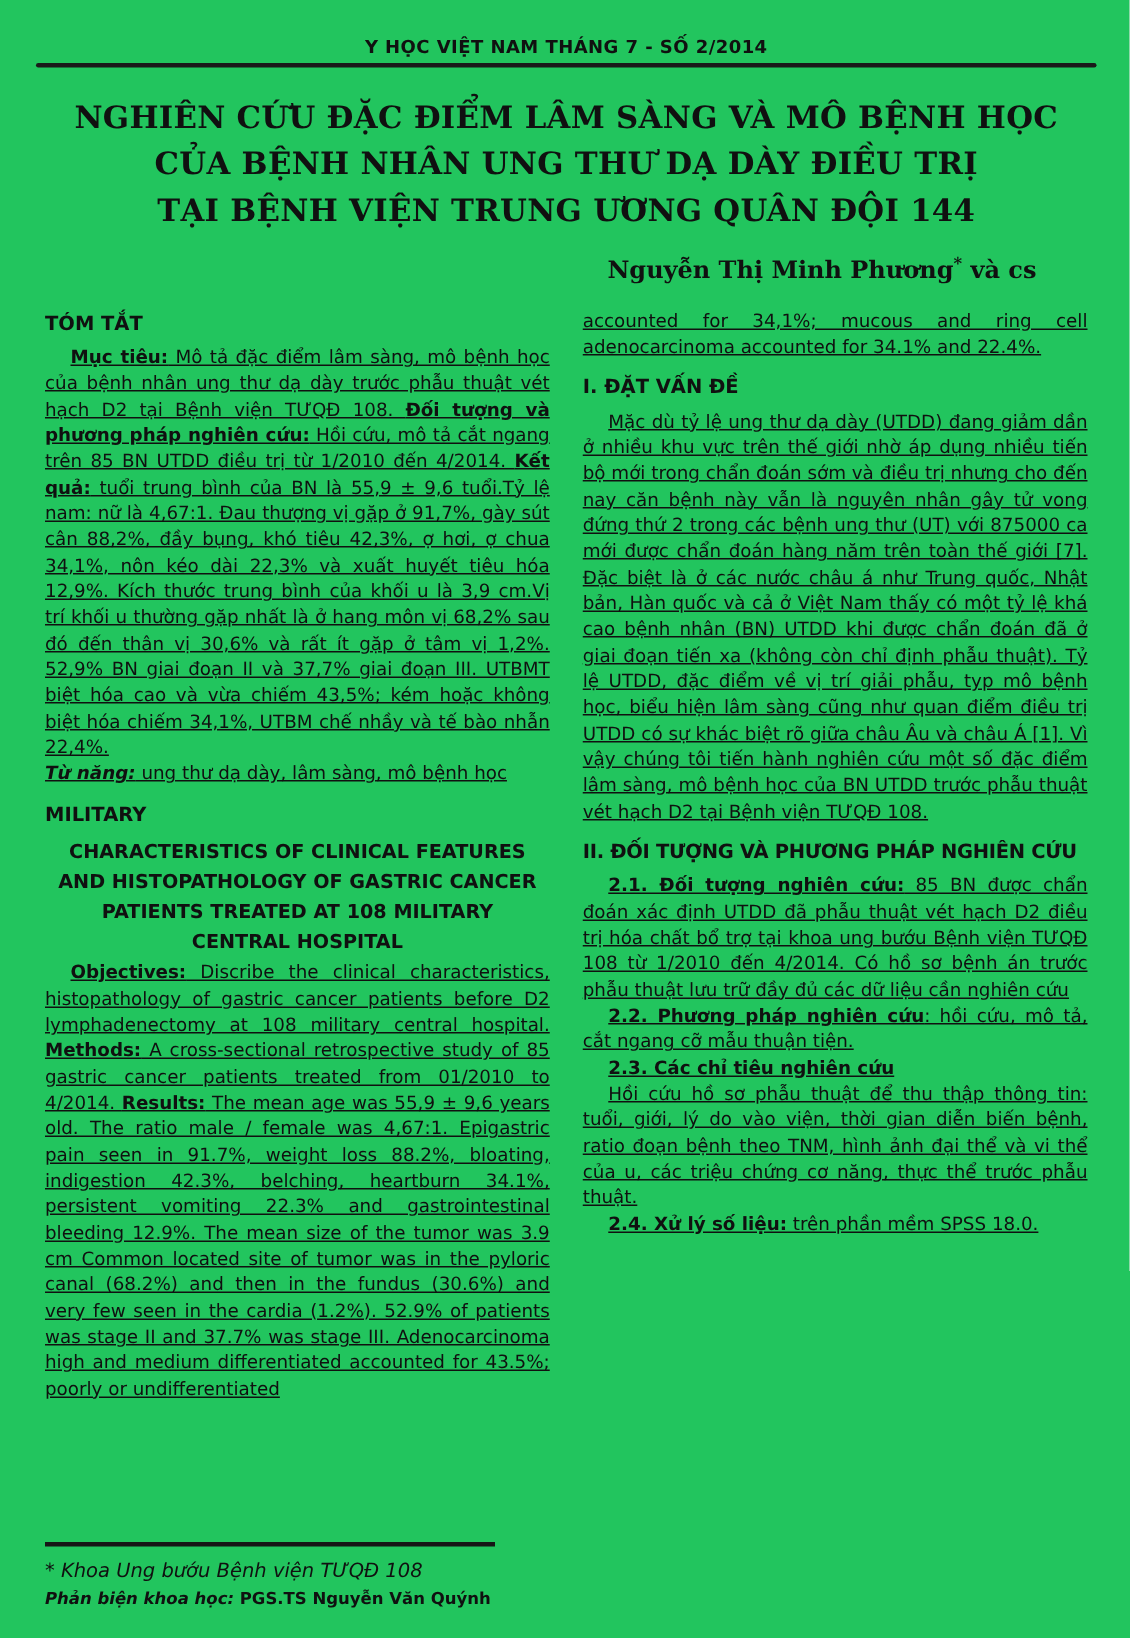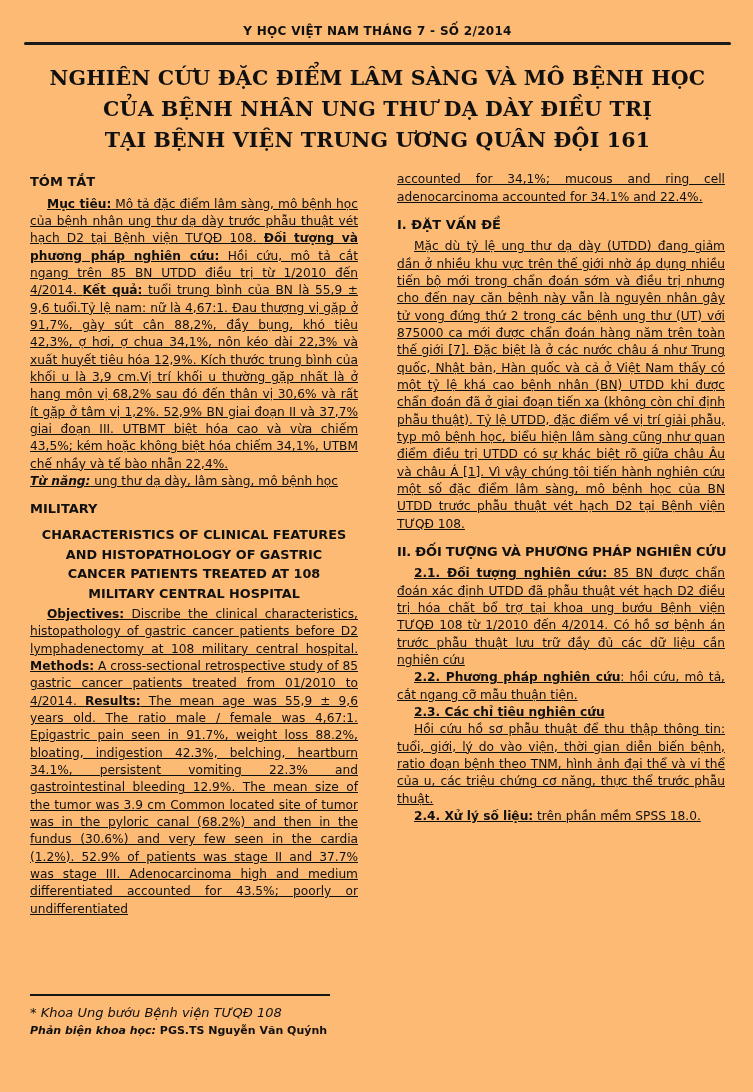--- a/index.html
+++ b/index.html
@@ -1,20 +1,20 @@
 <!DOCTYPE html>
 <html><head>
 <meta charset="utf-8">
 <style>
   html,body{margin:0;padding:0;background:#e8e8e8;}
   .page{
     position:relative;
     width:753px;height:1092px;
     margin:0 auto;
-    background:#fdba74;
+    background:#22c55e;
     color:#101010;
     font-family:"DejaVu Sans","Liberation Sans",sans-serif;
     box-sizing:border-box;
     padding:24px 28px 18px 30px;
     overflow:hidden;
   }
   
   .journal-head{
     text-align:center;
     font-size:12px;
@@ -43,21 +43,21 @@
     text-align:right;
     padding-right:34px;
     font-family:"DejaVu Serif","Liberation Serif",serif;
     font-weight:bold;
     font-size:16px;
   }
   .author-line sup{font-size:11px;}
   
   .columns{
     display:flex;
-    gap:39px;
+    gap:22px;
     margin-top:16px;
     height:868px;
   }
   .col{
     flex:1 1 0;
     min-width:0;
     font-size:12.2px;
     line-height:1.42;
     text-align:justify;
   }
@@ -112,23 +112,24 @@
 <body>
 
 <div class="page">
 
   <div class="journal-head">Y HỌC VIỆT NAM THÁNG 7 - SỐ 2/2014</div>
   <div class="head-rule"></div>
 
   <div class="title">
     <div>NGHIÊN CỨU ĐẶC ĐIỂM LÂM SÀNG VÀ MÔ BỆNH HỌC</div>
     <div>CỦA BỆNH NHÂN UNG THƯ DẠ DÀY ĐIỀU TRỊ</div>
-    <div>TẠI BỆNH VIỆN TRUNG ƯƠNG QUÂN ĐỘI 161</div>
+    <div>TẠI BỆNH VIỆN TRUNG ƯƠNG QUÂN ĐỘI 144</div>
   </div>
 
+  <div class="author-line"><span>Nguyễn Thị Minh Phương</span><sup>*</sup><span> và cs</span></div>
 
   <div class="columns">
 
     <div class="col col-left">
       <div class="sec-heading first">TÓM TẮT</div>
 
       <p class="para"><b class="run">Mục tiêu:</b><span> Mô tả đặc điểm lâm sàng, mô bệnh học của bệnh nhân ung thư dạ dày trước phẫu thuật vét hạch D2 tại Bệnh viện TƯQĐ 108. </span><b class="run">Đối tượng và phương pháp nghiên cứu:</b><span> Hồi cứu, mô tả cắt ngang trên 85 BN UTDD điều trị từ 1/2010 đến 4/2014. </span><b class="run">Kết quả:</b><span> tuổi trung bình của BN là 55,9 ± 9,6 tuổi.Tỷ lệ nam: nữ là 4,67:1. Đau thượng vị gặp ở 91,7%, gày sút cân 88,2%, đầy bụng, khó tiêu 42,3%, ợ hơi, ợ chua 34,1%, nôn kéo dài 22,3% và xuất huyết tiêu hóa 12,9%. Kích thước trung bình của khối u là 3,9 cm.Vị trí khối u thường gặp nhất là ở hang môn vị 68,2% sau đó đến thân vị 30,6% và rất ít gặp ở tâm vị 1,2%. 52,9% BN giai đoạn II và 37,7% giai đoạn III. UTBMT biệt hóa cao và vừa chiếm 43,5%; kém hoặc không biệt hóa chiếm 34,1%, UTBM chế nhầy và tế bào nhẫn 22,4%.</span></p>
 
       <p class="para-noindent"><span class="kw-label">Từ năng:</span><span> ung thư dạ dày, lâm sàng, mô bệnh học</span></p>
 

